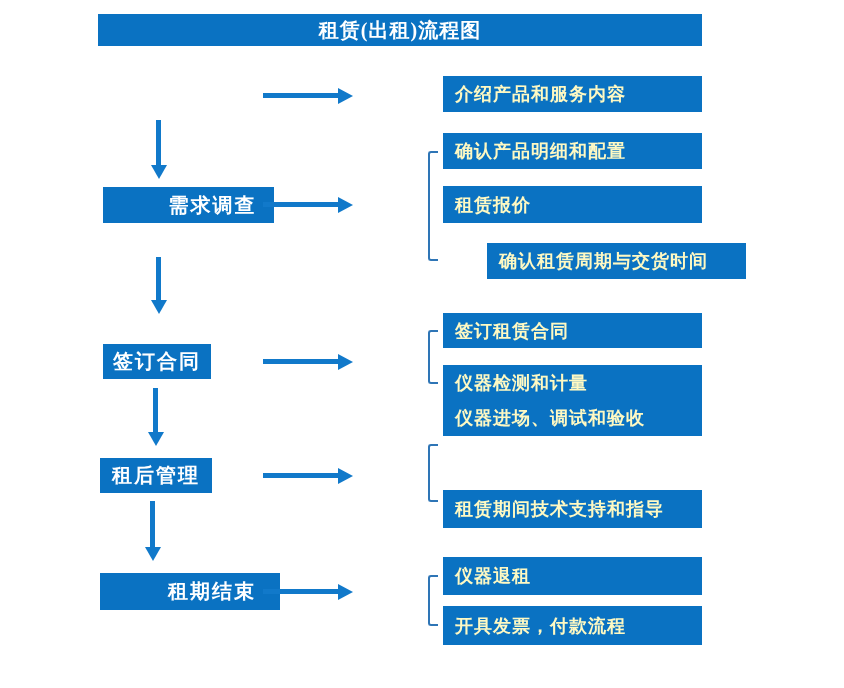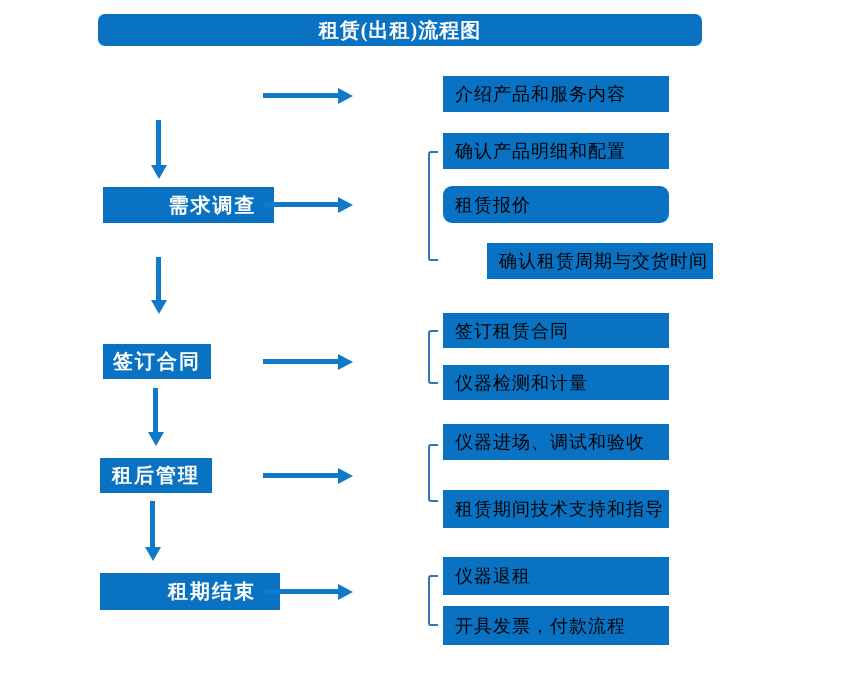--- a/index.html
+++ b/index.html
@@ -20,41 +20,40 @@
     left: 98px; top: 14px;
     width: 604px; height: 32px;
     background: var(--box-blue, #0a72c2);
     color: #ffffff;
     font-size: 20px;
     font-weight: bold;
     display: flex;
     align-items: center;
     justify-content: center;
     letter-spacing: 1px;
-    border-radius: 7px;
   }
   .stage-box {
     position: absolute;
     background: var(--box-blue, #0a72c2);
     color: #ffffff;
     font-size: 20px;
     font-weight: bold;
     display: flex;
     align-items: center;
     justify-content: center;
     letter-spacing: 2px;
   }
   .detail-box {
     position: absolute;
     left: 443px;
-    width: 226px;
+    width: 259px;
     background: var(--box-blue, #0a72c2);
-    color: #000000;
+    color: #fef9c3;
     font-size: 18px;
-    font-weight: normal;
+    font-weight: bold;
     display: flex;
     align-items: center;
     padding-left: 12px;
     box-sizing: border-box;
     letter-spacing: 1px;
   }
   .h-arrow {
     position: absolute;
     height: 5px;
     background: var(--arrow-blue, #1179ca);
@@ -105,25 +104,25 @@
 
   <div class="title-bar">租赁(出租)流程图</div>
 
   <div class="stage-box" style="left:103px; top:187px; width:123px; height:36px;padding-left:48px;">需求调查</div>
   <div class="stage-box" style="left:103px; top:344px; width:108px; height:35px;">签订合同</div>
   <div class="stage-box" style="left:100px; top:458px; width:112px; height:35px;">租后管理</div>
   <div class="stage-box" style="left:100px; top:573px; width:136px; height:37px;padding-left:44px;">租期结束</div>
 
   <div class="detail-box" style="top:76px;  height:36px;">介绍产品和服务内容</div>
   <div class="detail-box" style="top:133px; height:36px;">确认产品明细和配置</div>
-  <div class="detail-box" style="top:186px; height:37px;border-radius:9px;">租赁报价</div>
+  <div class="detail-box" style="top:186px; height:37px;">租赁报价</div>
   <div class="detail-box" style="top:243px; height:36px;margin-left:44px;">确认租赁周期与交货时间</div>
   <div class="detail-box" style="top:313px; height:35px;">签订租赁合同</div>
   <div class="detail-box" style="top:365px; height:35px;">仪器检测和计量</div>
-  <div class="detail-box" style="top:424px; height:36px;">仪器进场、调试和验收</div>
+  <div class="detail-box" style="top:400px; height:36px;">仪器进场、调试和验收</div>
   <div class="detail-box" style="top:490px; height:38px;">租赁期间技术支持和指导</div>
   <div class="detail-box" style="top:557px; height:38px;">仪器退租</div>
   <div class="detail-box" style="top:606px; height:39px;">开具发票，付款流程</div>
 
   <div class="h-arrow" style="left:263px; top:93px;  width:75px;"></div>
   <div class="h-arrow" style="left:263px; top:202px; width:75px;"></div>
   <div class="h-arrow" style="left:263px; top:359px; width:75px;"></div>
   <div class="h-arrow" style="left:263px; top:473px; width:75px;"></div>
   <div class="h-arrow" style="left:263px; top:589px; width:75px;"></div>
 

